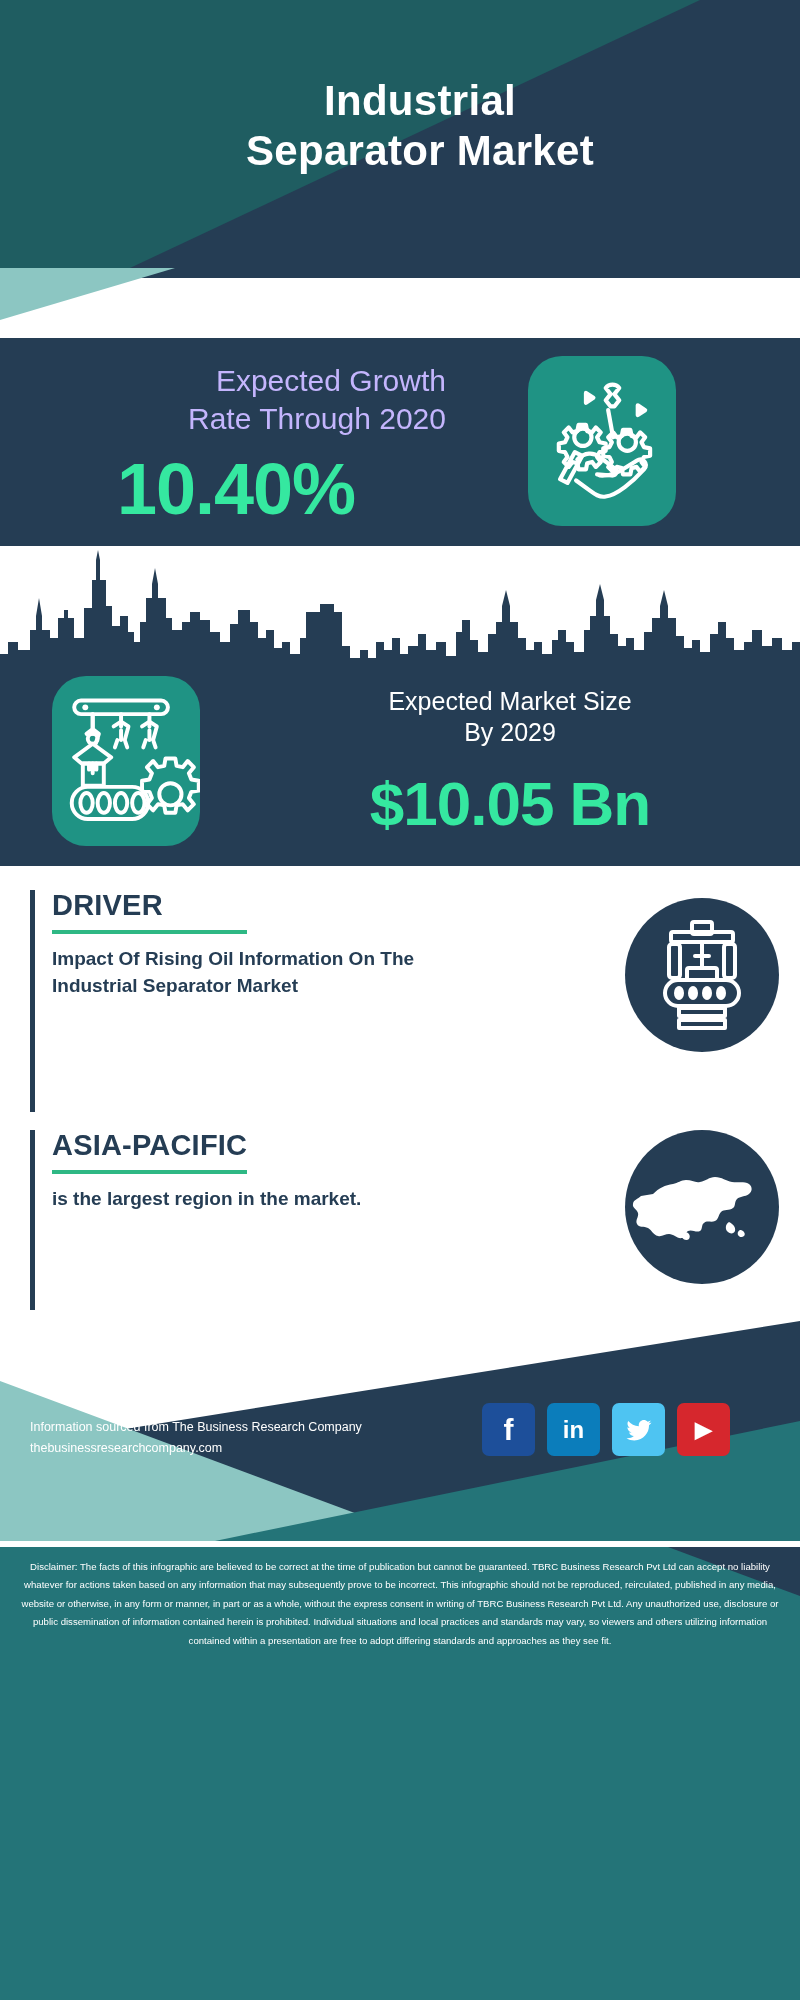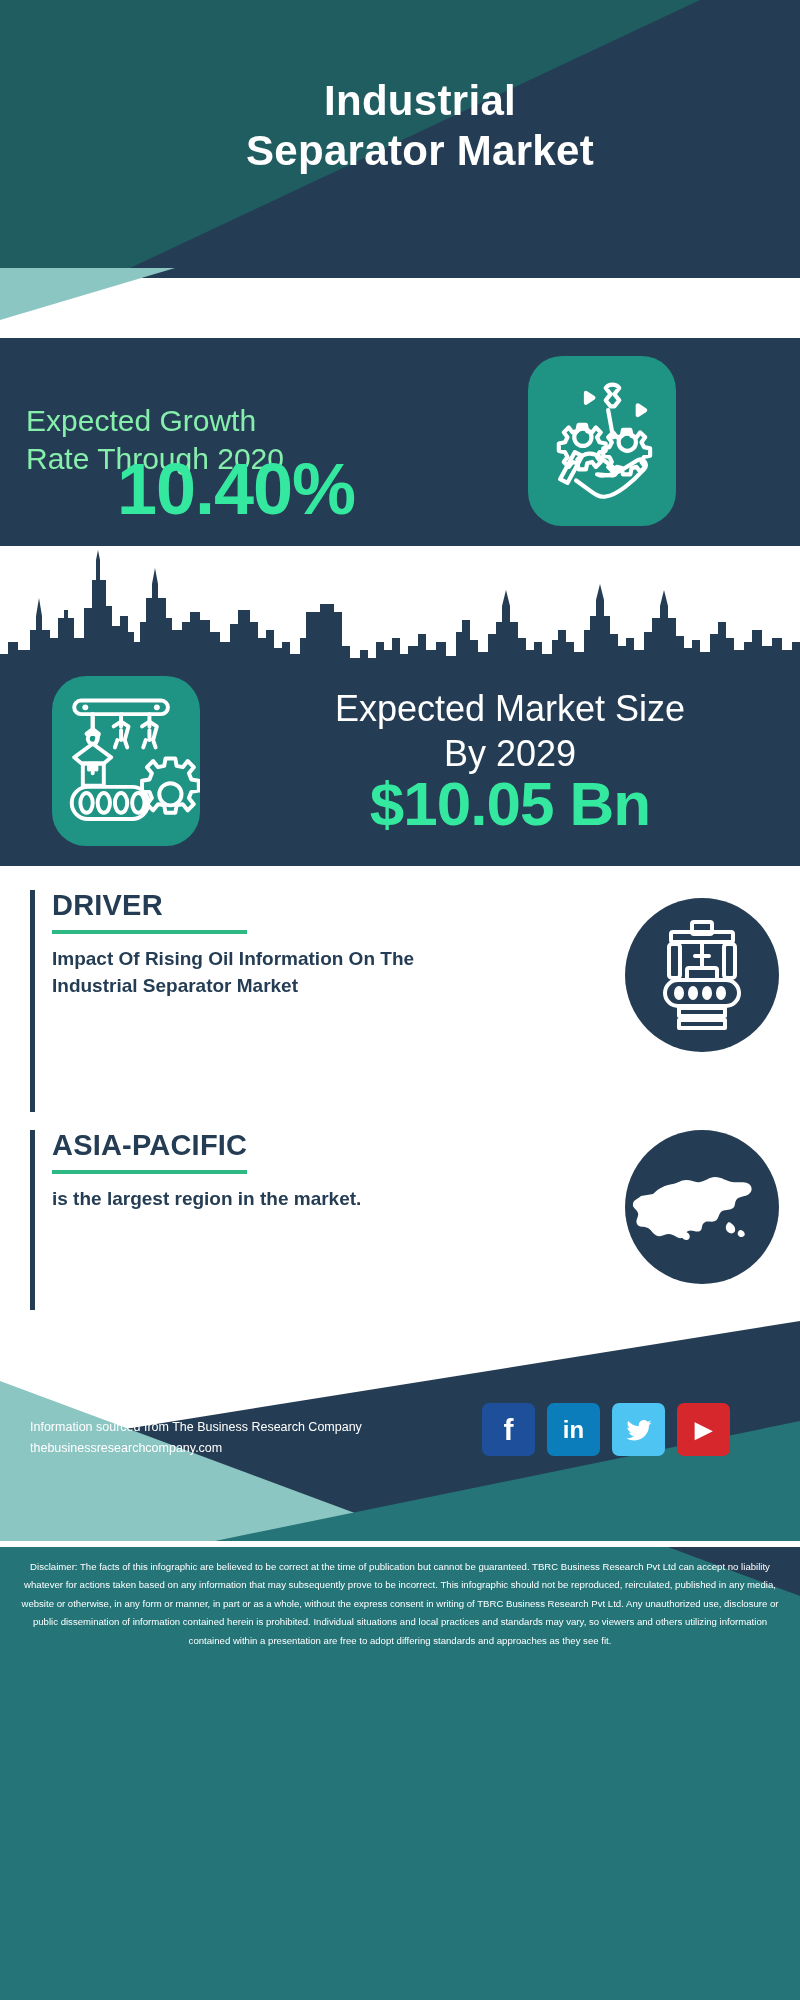--- a/index.html
+++ b/index.html
@@ -48,22 +48,22 @@
     clip-path: polygon(140px 0, 800px 0, 800px 10px, 110px 10px);
   }
 
   
   .growth {
     position:absolute; left:0; top:338px; width:800px; height:208px;
     background:#253d54;
   }
   .growth-label {
     position:absolute; left:26px; top:24px; width:420px;
-    text-align:left; color:#86efac;
-    font-size:30px; line-height:1.25; font-weight:400;margin-top:40px;
+    text-align:right; color:#c4b5fd;
+    font-size:30px; line-height:1.25; font-weight:400;
   }
   .growth-value {
     position:absolute; left:26px; top:110px; width:420px;
     text-align:center; color:#35e8a0;
     font-size:72px; font-weight:bold; letter-spacing:-1px;
   }
   .icon-box-growth {
     position:absolute; left:528px; top:18px; width:148px; height:170px;
     background:#1f9384; border-radius:34px;
   }
@@ -74,21 +74,21 @@
     background:#ffffff; overflow:hidden;
   }
   .skyline-svg { position:absolute; left:0; top:0; width:800px; height:320px; display:block; }
   .icon-box-market {
     position:absolute; left:52px; top:130px; width:148px; height:170px;
     background:#1f9384; border-radius:34px; z-index:4;
   }
   .market-label {
     position:absolute; left:240px; top:140px; width:540px;
     text-align:center; color:#ffffff;
-    font-size:36px; line-height:1.25; font-weight:400; z-index:4;
+    font-size:25px; line-height:1.25; font-weight:400; z-index:4;
   }
   .market-value {
     position:absolute; left:240px; top:222px; width:540px;
     text-align:center; color:#35e8a0;
     font-size:62px; font-weight:bold; letter-spacing:-1px; z-index:4;
   }
 
   
   .insights { position:absolute; left:0; top:866px; width:800px; height:455px; background:#ffffff; }
   .card { position:absolute; left:30px; width:740px; }

